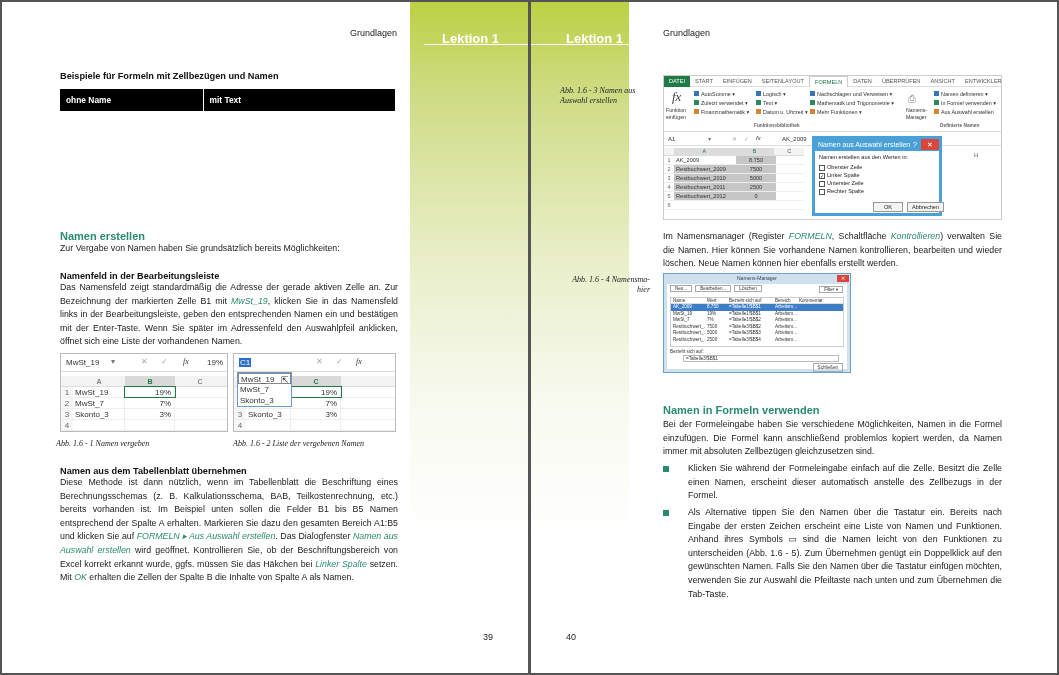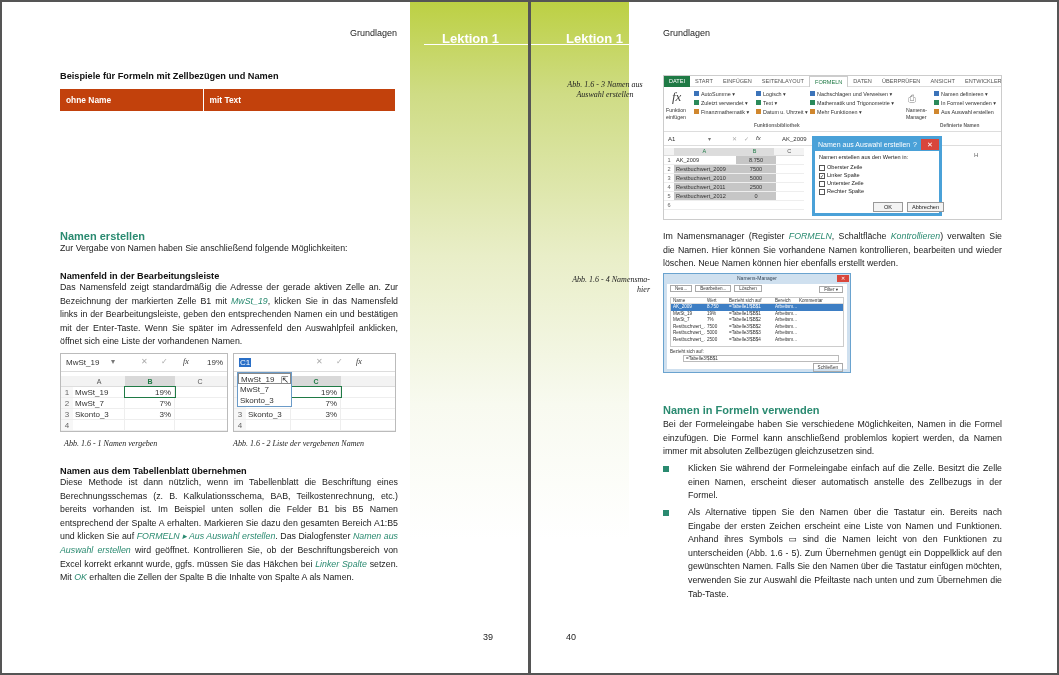--- a/index.html
+++ b/index.html
@@ -11,21 +11,21 @@
 .band.right{left:531px;width:98px}
 .lek{position:absolute;top:31px;color:#fff;font-weight:bold;font-size:13px}
 .lekline{position:absolute;top:44px;height:1px;background:#fff}
 .running{position:absolute;top:28px;font-size:9px;color:#222}
 .pnum{position:absolute;top:632px;font-size:9px;color:#222}
 .h-black{position:absolute;font-size:9.2px;font-weight:bold;color:#111}
 .h-green{position:absolute;font-size:11px;font-weight:bold;color:#2a8a70}
 .para{position:absolute;font-size:8.8px;line-height:13.6px;text-align:justify;color:#1a1a1a}
 .em{color:#2a8a70;font-style:italic}
 table.fx{position:absolute;left:60px;top:89px;width:336px;border-collapse:collapse;font-size:8.4px}
-table.fx th{background:#c2410c;color:#fff;text-align:left;font-weight:bold;padding:0 6px;height:22px;border-right:1px solid #fff}
+table.fx th{background:#000000;color:#fff;text-align:left;font-weight:bold;padding:0 6px;height:22px;border-right:1px solid #fff}
 table.fx td{padding:0 6px;height:23.5px;border-top:2px solid #fff;border-right:1px solid #fff}
 table.fx tr:nth-child(odd) td{background:#eef2de}
 table.fx tr:nth-child(even) td{background:#f5f7ea}
 .xl{position:absolute;border:1px solid #bbb;background:#fff;font-size:8px;color:#333}
 .xl .fbar{position:absolute;left:0;top:0;right:0;height:18px;border-bottom:1px solid #ddd;background:#fff}
 .cap{position:absolute;font-family:"Liberation Serif",serif;font-style:italic;font-size:8px;color:#222}
 .bullet{position:absolute;width:6px;height:6px;background:#2a8a70}
 .ribbon{position:absolute;left:663px;top:75px;width:339px;height:145px;border:1px solid #ccc;background:#fff;font-size:6px;color:#333}
 .tabrow{position:absolute;left:0;top:0;right:0;height:11px;display:flex;align-items:center;background:#fff;border-bottom:1px solid #ddd}
 .tabrow span{padding:0 5px;font-size:5.6px;color:#555}
@@ -52,21 +52,21 @@
       <tr>
     <th style="width:143px">ohne Name</th>
     <th>mit Text</th>
   </tr>
     </thead>
   <tbody id="fx-body">
     </tbody>
 </table>
 
 <div class="h-green" style="left:60px;top:230px">Namen erstellen</div>
-<div class="para" style="left:60px;top:242px;width:336px">Zur Vergabe von Namen haben Sie anschließend folgende Möglichkeiten:</div>
+<div class="para" style="left:60px;top:242px;width:336px">Zur Vergabe von Namen haben Sie grundsätzlich bereits Möglichkeiten:</div>
 <div class="h-black" style="left:60px;top:271px">Namenfeld in der Bearbeitungsleiste</div>
 <div class="para" style="left:60px;top:281px;width:338px"><span>Das Namensfeld zeigt standardmäßig die Adresse der gerade aktiven Zelle an. Zur Bezeichnung der markierten Zelle B1 mit </span><span class="em">MwSt_19</span><span>, klicken Sie in das Namensfeld links in der Bearbeitungsleiste, geben den entsprechenden Namen ein und bestätigen mit der Enter-Taste. Wenn Sie später im Adressenfeld den Auswahlpfeil anklicken, öffnet sich eine Liste der vorhandenen Namen.</span></div>
 
 <div class="xl" style="left:60px;top:353px;width:168px;height:79px">
   <div class="fbar">
     <span style="position:absolute;left:5px;top:4px">MwSt_19</span>
     <span style="position:absolute;left:50px;top:3px;color:#777">▾</span>
     <span style="position:absolute;left:80px;top:3px;color:#aaa">✕</span>
     <span style="position:absolute;left:100px;top:3px;color:#aaa">✓</span>
     <span style="position:absolute;left:122px;top:3px;font-style:italic;font-family:'Liberation Serif',serif">fx</span>
@@ -98,21 +98,21 @@
         <div style="width: 50px;"></div>
       </div>
       <div style="display: flex; height: 11px; border-bottom: 1px solid rgb(238, 238, 238); line-height: 11px;">
         <div style="width: 12px; text-align: center; color: rgb(102, 102, 102); background: rgb(247, 247, 247);">4</div>
         <div style="width: 52px; padding-left: 2px; border-right: 1px solid rgb(238, 238, 238);"></div>
         <div style="width: 50px; text-align: right; padding-right: 3px; border-right: 1px solid rgb(238, 238, 238);"></div>
         <div style="width: 50px;"></div>
       </div>
     </div>
 </div>
-<div class="cap" style="left:64px;top:439px">Abb. 1.6 - 1  Namen vergeben</div>
+<div class="cap" style="left:56px;top:439px">Abb. 1.6 - 1  Namen vergeben</div>
 
 <div class="xl" style="left:233px;top:353px;width:163px;height:79px">
   <div class="fbar">
     <span style="position:absolute;left:5px;top:4px;background:#2a6fc7;color:#fff;padding:0 1px">C1</span>
     <span style="position:absolute;left:82px;top:3px;color:#aaa">✕</span>
     <span style="position:absolute;left:102px;top:3px;color:#aaa">✓</span>
     <span style="position:absolute;left:122px;top:3px;font-style:italic;font-family:'Liberation Serif',serif">fx</span>
   </div>
   <div id="fig2-grid" style="position:absolute;left:0;top:22px;right:0">
       <div style="display: flex; height: 11px; background: rgb(243, 243, 243); border-bottom: 1px solid rgb(221, 221, 221); font-size: 7px; color: rgb(85, 85, 85);">
@@ -156,21 +156,21 @@
 
 <div class="h-black" style="left:60px;top:466px">Namen aus dem Tabellenblatt übernehmen</div>
 <div class="para" style="left:60px;top:476px;width:338px"><span>Diese Methode ist dann nützlich, wenn im Tabellenblatt die Beschriftung eines Berechnungsschemas (z. B. Kalkulationsschema, BAB, Teilkostenrechnung, etc.) bereits vorhanden ist. Im Beispiel unten sollen die Felder B1 bis B5 Namen entsprechend der Spalte A erhalten. Markieren Sie dazu den gesamten Bereich A1:B5 und klicken Sie auf </span><span class="em">FORMELN ▸ Aus Auswahl erstellen</span><span>. Das Dialogfenster </span><span class="em">Namen aus Auswahl erstellen</span><span> wird geöffnet. Kontrollieren Sie, ob der Beschriftungsbereich von Excel korrekt erkannt wurde, ggfs. müssen Sie das Häkchen bei </span><span class="em">Linker Spalte</span><span> setzen. Mit </span><span class="em">OK</span><span> erhalten die Zellen der Spalte B die Inhalte von Spalte A als Namen.</span></div>
 
 <div class="pnum" style="left:483px">39</div>
 
 <div class="lek" style="left:566px">Lektion 1</div>
 <div class="lekline" style="left:531px;width:99px"></div>
 <div class="running" style="left:663px">Grundlagen</div>
 
-<div class="cap" style="left:560px;top:80px;width:90px;text-align:center;line-height:10px"><span>Abb. 1.6 - 3  Namen aus</span><br><span>Auswahl erstellen</span></div>
+<div class="cap" style="left:560px;top:86px;width:90px;text-align:left;line-height:10px"><span>Abb. 1.6 - 3  Namen aus</span><br><span>Auswahl erstellen</span></div>
 
 <div class="ribbon">
   <div class="tabrow" id="ribbon-tabs">
       <span class="file">DATEI</span>
       <span class="">START</span>
       <span class="">EINFÜGEN</span>
       <span class="">SEITENLAYOUT</span>
       <span class="act">FORMELN</span>
       <span class="">DATEN</span>
       <span class="">ÜBERPRÜFEN</span>

